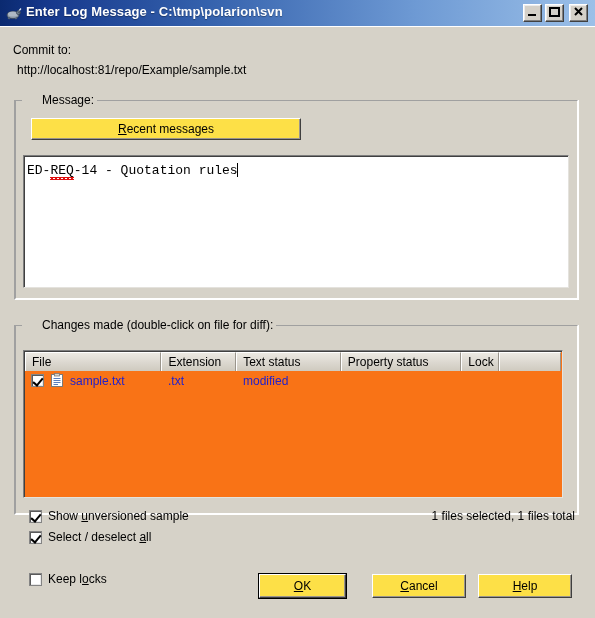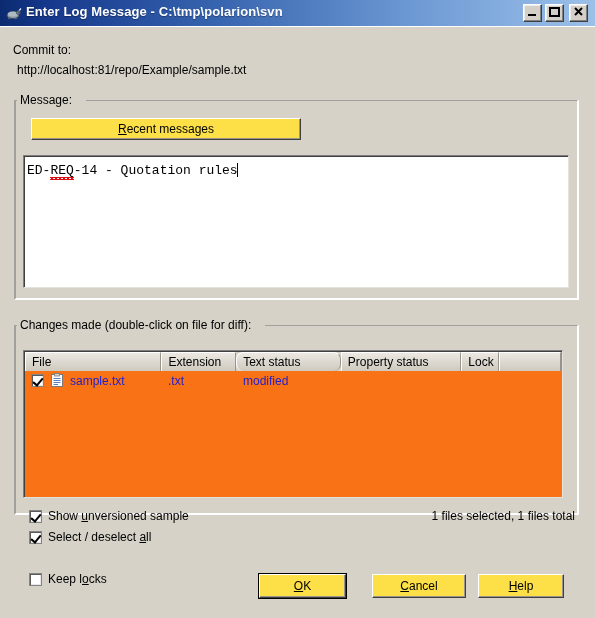--- a/index.html
+++ b/index.html
@@ -85,21 +85,21 @@
     position: absolute;
     left: 0; right: 0; top: 0; bottom: 0;
     border: 1px solid #a0a0a0;
     border-right-color: #ffffff;
     border-bottom-color: #ffffff;
     box-sizing: border-box;
   }
   .gb-title {
     position: absolute;
     top: -7px;
-    left: 2px;
+    left: 24px;
     background: #d6d2c8;
     padding: 0 3px;
     font-size: 12px;
     z-index: 3;
   }
   .gb-topline-gap {
     position: absolute;
     top: 0; height: 1px;
     background: #d6d2c8;
     z-index: 2;
@@ -253,21 +253,21 @@
   }
   
   #btn-ok {
     left: 259px; top: 574px; width: 87px; height: 24px;
     border: 1px solid #ffffff;
     border-right-color: #3f3f3f;
     border-bottom-color: #3f3f3f;
     box-shadow: inset -1px -1px 0 #9a958c, 0 0 0 1px #000000;
   }
   #btn-cancel { left: 372px; top: 574px; width: 94px; height: 24px; }
-  #btn-help { left: 478px; top: 574px; width: 86px; height: 24px; }
+  #btn-help { left: 478px; top: 574px; width: 94px; height: 24px; }
   .u { text-decoration: underline; }
 </style>
 </head>
 <body>
 
 <div id="window">
 
   <div id="titlebar">
     <span id="title-icon">
       <svg width="16" height="15" viewBox="0 0 16 15">
@@ -318,21 +318,21 @@
   <div class="groupbox" id="group-changes">
     <div class="gb-inner"></div>
     <div class="gb-topline-gap" style="left:7px; width:243px;"></div>
     <div class="gb-title">Changes made (double-click on file for diff):</div>
   </div>
 
   <div id="listview">
     <div id="col-headers">
       <div class="colhdr" style="width:137px;">File</div>
       <div class="colhdr" style="width:75px;">Extension</div>
-      <div class="colhdr" style="width:105px;border-radius:7px;">Text status</div>
+      <div class="colhdr" style="width:105px;">Text status</div>
       <div class="colhdr" style="width:121px;">Property status</div>
       <div class="colhdr" style="width:38px;">Lock</div>
       <div class="colhdr" style="width:62px;"></div>
     </div>
 
     <div id="rows">
       <div class="lrow">
         <div class="cell" style="width:137px; display:flex; align-items:center; padding-left:6px;">
           <span class="chk checked"></span>
           <span class="file-icon" style="margin-left:6px;">

